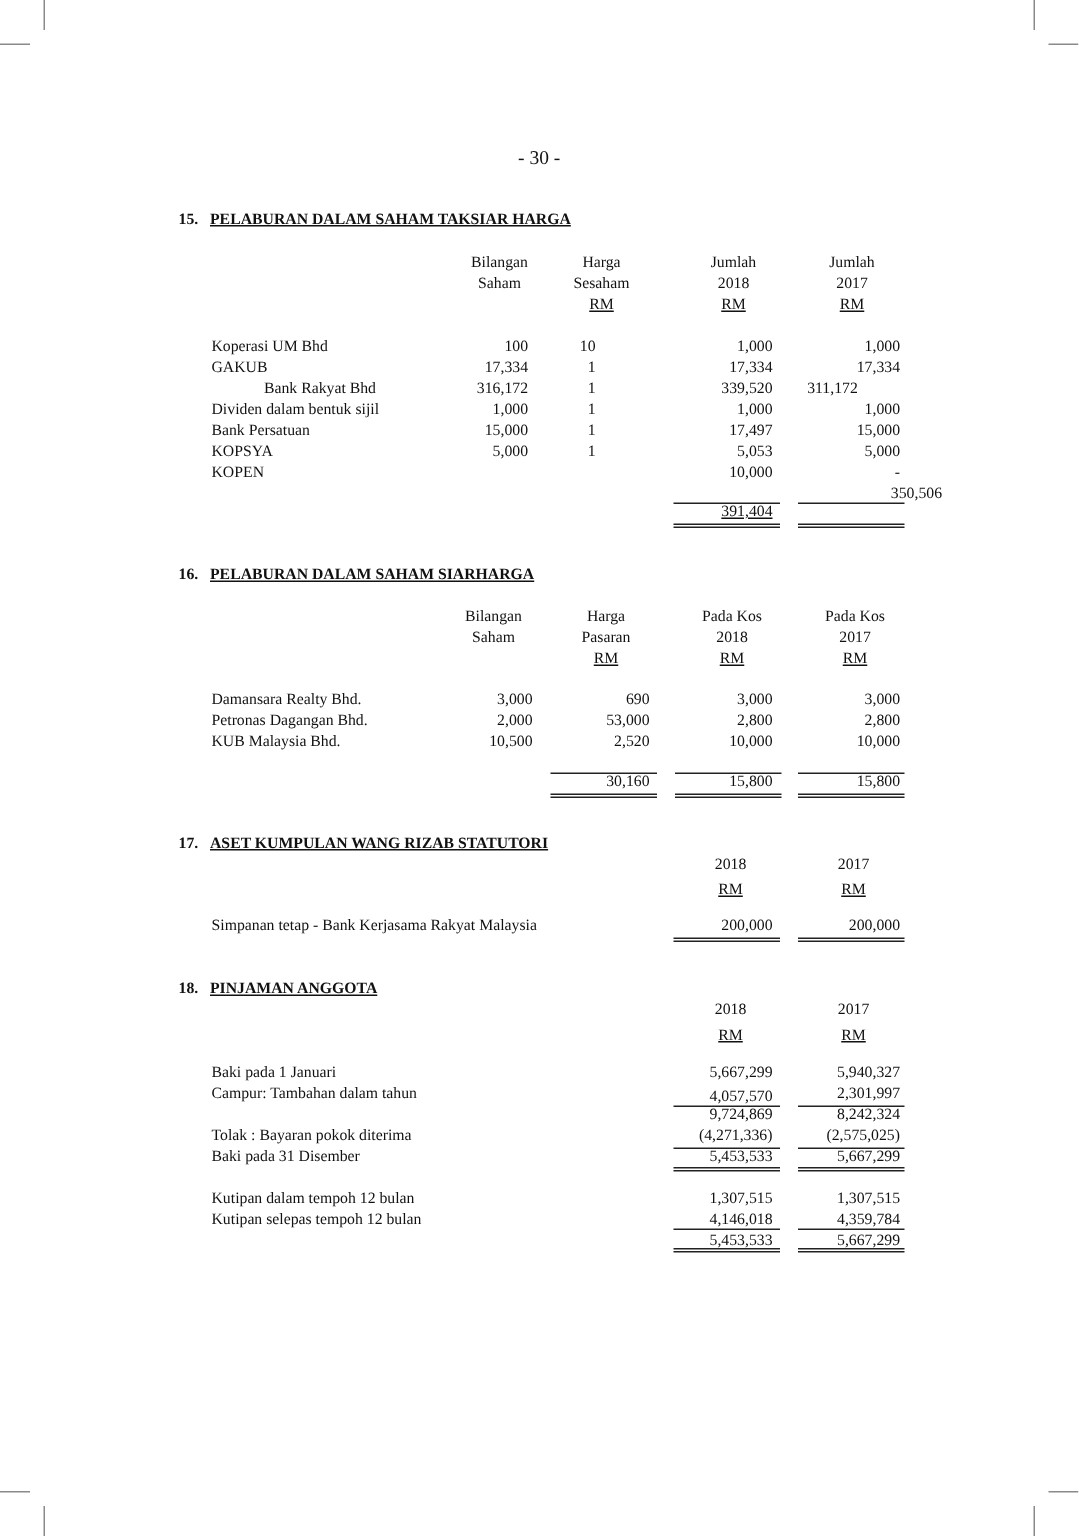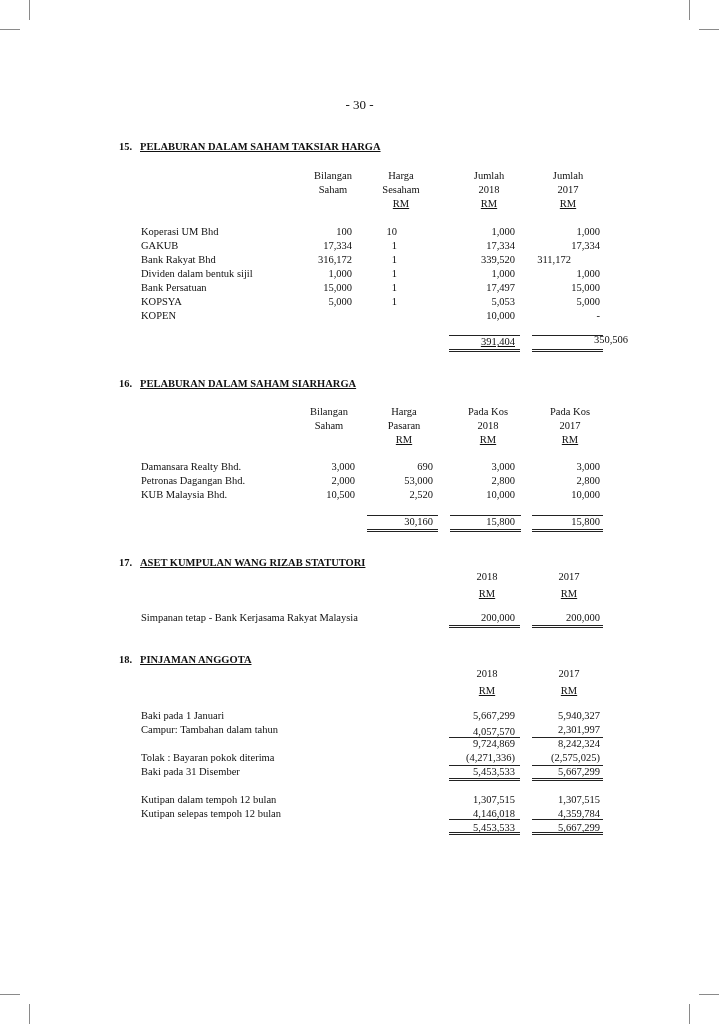--- a/index.html
+++ b/index.html
@@ -70,25 +70,25 @@
     <div class="lbl" style="top:225px;">Koperasi UM Bhd</div>
     <div class="val" style="left:262px; top:225px;">100</div>
     <div class="val" style="left:307px; top:225px;">10</div>
     <div class="val" style="left:425px; top:225px;">1,000</div>
     <div class="val" style="left:510px; top:225px;">1,000</div>
     <div class="lbl" style="top:239px;">GAKUB</div>
     <div class="val" style="left:262px; top:239px;">17,334</div>
     <div class="val" style="left:307px; top:239px;">1</div>
     <div class="val" style="left:425px; top:239px;">17,334</div>
     <div class="val" style="left:510px; top:239px;">17,334</div>
-    <div class="lbl" style="top:253px;">Bank Rakyat Bhd</div>
+    <div class="lbl" style="top:253px;margin-left:35px;">Bank Rakyat Bhd</div>
     <div class="val" style="left:262px; top:253px;">316,172</div>
     <div class="val" style="left:307px; top:253px;">1</div>
     <div class="val" style="left:425px; top:253px;">339,520</div>
-    <div class="val" style="left:481px; top:253px;">311,172</div>
+    <div class="val" style="left:510px; top:253px;text-align:center;">311,172</div>
     <div class="lbl" style="top:267px;">Dividen dalam bentuk sijil</div>
     <div class="val" style="left:262px; top:267px;">1,000</div>
     <div class="val" style="left:307px; top:267px;">1</div>
     <div class="val" style="left:425px; top:267px;">1,000</div>
     <div class="val" style="left:510px; top:267px;">1,000</div>
     <div class="lbl" style="top:281px;">Bank Persatuan</div>
     <div class="val" style="left:262px; top:281px;">15,000</div>
     <div class="val" style="left:307px; top:281px;">1</div>
     <div class="val" style="left:425px; top:281px;">17,497</div>
     <div class="val" style="left:510px; top:281px;">15,000</div>
@@ -100,21 +100,21 @@
     <div class="lbl" style="top:309px;">KOPEN</div>
     <div class="val" style="left:262px; top:309px;"></div>
     <div class="val" style="left:307px; top:309px;"></div>
     <div class="val" style="left:425px; top:309px;">10,000</div>
     <div class="val" style="left:510px; top:309px;">-</div>
   </div>
 
 <div class="line" style="left:449px; width:71px; top:335px;"></div>
 <div class="line" style="left:532px; width:71px; top:335px;"></div>
 <div class="val" style="left:425px; top:335px;text-decoration:underline;">391,404</div>
-<div class="val" style="left:510px; top:333px;padding-left:28px;">350,506</div>
+<div class="val" style="left:510px; top:323px;padding-left:28px;">350,506</div>
 <div class="dbl" style="left:449px; width:71px; top:349px;"></div>
 <div class="dbl" style="left:532px; width:71px; top:349px;"></div>
 
 <div class="sec-title" style="top:378px;">
   <span class="num">16.</span><span class="txt">PELABURAN DALAM SAHAM SIARHARGA</span>
 </div>
 
 <div class="hdr" style="left:284px; top:405px;">
   <span>Bilangan</span>
   <span>Saham</span>

